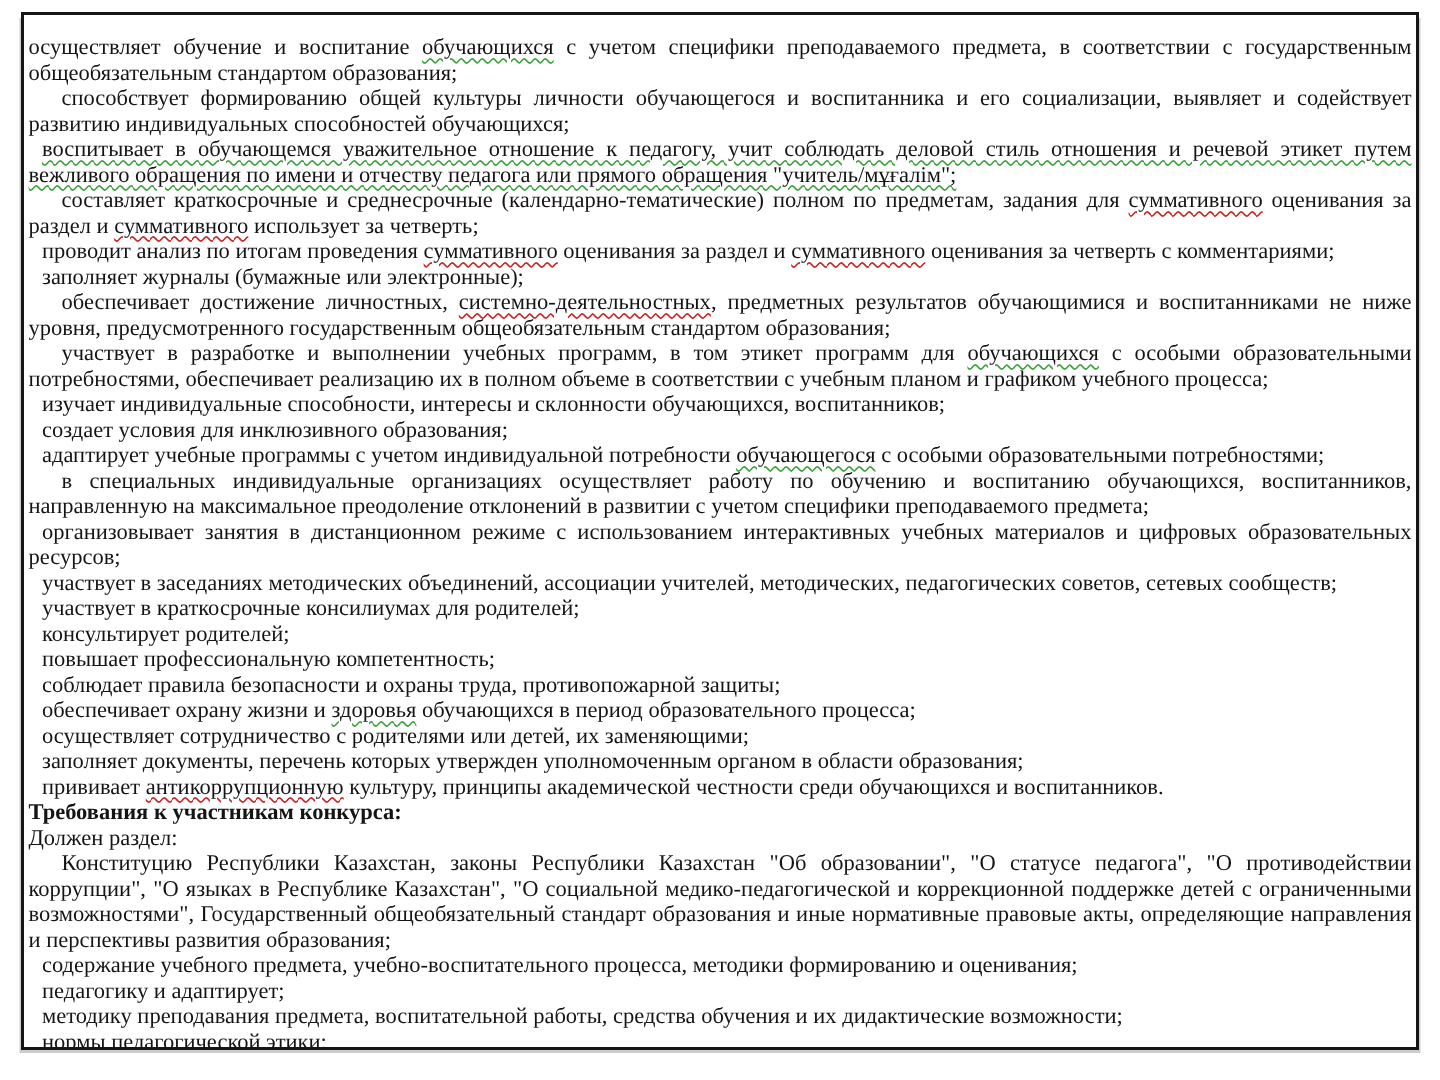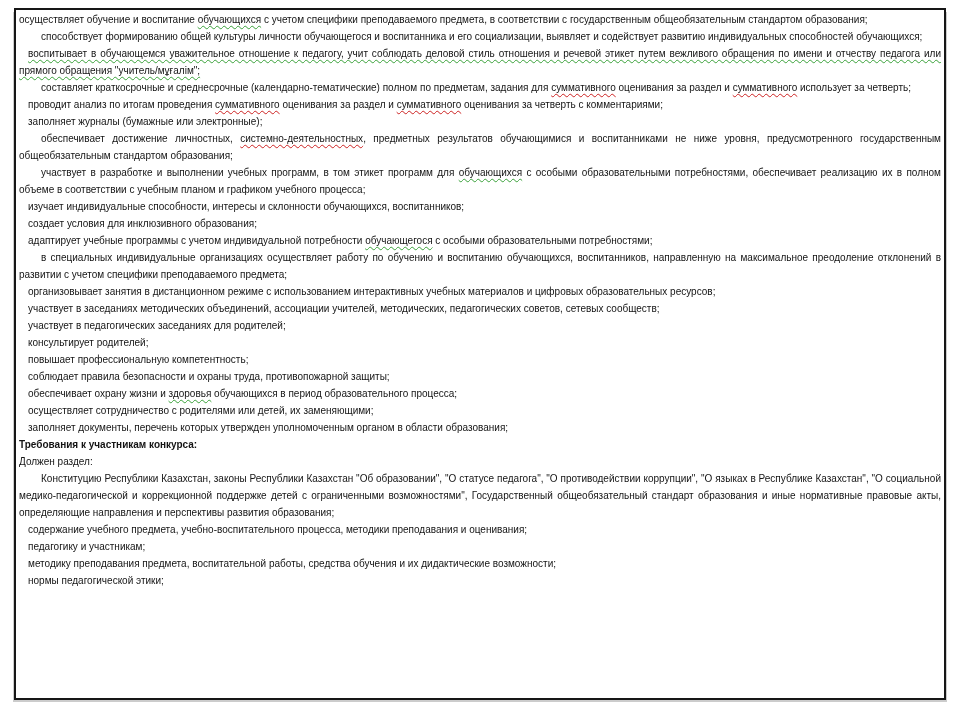--- a/index.html
+++ b/index.html
@@ -14,25 +14,26 @@
     left: 14px; top: 8px;
     width: 932px; height: 692px;
     box-sizing: border-box;
     border: 2px solid #161616;
     background: #ffffff;
     box-shadow: -2px 3px 0 -1px #cccccc, 2px 3px 0 -1px #cccccc;
     padding: 1px 3px 0 3px;
     overflow: hidden;
   }
   .doc-body {
-    font-family: Liberation Sans, sans-serif;
-    font-size: 10px;
+    font-family: Liberation Serif, serif;
+    font-size: 15px;
     line-height: 17px;
     color: #141414;
     text-align: justify;
+    margin-top: 13px;
   }
   p.para { margin: 0; padding: 0; }
   .ind0 { text-indent: 0; }
   .ind1 { text-indent: 9px; }
   .ind2 { text-indent: 22px; }
   .bold { font-weight: bold; }
   .m-grammar {
     text-decoration: underline;
     text-decoration-style: wavy;
     text-decoration-color: var(--grammar-color, #3aa13a);
@@ -59,28 +60,29 @@
       <p class="para ind1"><span>проводит анализ по итогам проведения </span><span class="m-spelling">суммативного</span><span> оценивания за раздел и </span><span class="m-spelling">суммативного</span><span> оценивания за четверть с комментариями;</span></p>
       <p class="para ind1"><span>заполняет журналы (бумажные или электронные);</span></p>
       <p class="para ind2"><span>обеспечивает достижение личностных, </span><span class="m-spelling">системно-деятельностных</span><span>, предметных результатов обучающимися и воспитанниками не ниже уровня, предусмотренного государственным общеобязательным стандартом образования;</span></p>
       <p class="para ind2"><span>участвует в разработке и выполнении учебных программ, в том этикет программ для </span><span class="m-grammar">обучающихся</span><span> с особыми образовательными потребностями, обеспечивает реализацию их в полном объеме в соответствии с учебным планом и графиком учебного процесса;</span></p>
       <p class="para ind1"><span>изучает индивидуальные способности, интересы и склонности обучающихся, воспитанников;</span></p>
       <p class="para ind1"><span>создает условия для инклюзивного образования;</span></p>
       <p class="para ind1"><span>адаптирует учебные программы с учетом индивидуальной потребности </span><span class="m-grammar">обучающегося</span><span> с особыми образовательными потребностями;</span></p>
       <p class="para ind2"><span>в специальных индивидуальные организациях осуществляет работу по обучению и воспитанию обучающихся, воспитанников, направленную на максимальное преодоление отклонений в развитии с учетом специфики преподаваемого предмета;</span></p>
       <p class="para ind1"><span>организовывает занятия в дистанционном режиме с использованием интерактивных учебных материалов и цифровых образовательных ресурсов;</span></p>
       <p class="para ind1"><span>участвует в заседаниях методических объединений, ассоциации учителей, методических, педагогических советов, сетевых сообществ;</span></p>
-      <p class="para ind1"><span>участвует в педагогических заседаниях для родителей;</span></p>
+      <p class="para ind1"><span>участвует в краткосрочные консилиумах для родителей;</span></p>
       <p class="para ind1"><span>консультирует родителей;</span></p>
       <p class="para ind1"><span>повышает профессиональную компетентность;</span></p>
       <p class="para ind1"><span>соблюдает правила безопасности и охраны труда, противопожарной защиты;</span></p>
       <p class="para ind1"><span>обеспечивает охрану жизни и </span><span class="m-grammar">здоровья</span><span> обучающихся в период образовательного процесса;</span></p>
       <p class="para ind1"><span>осуществляет сотрудничество с родителями или детей, их заменяющими;</span></p>
       <p class="para ind1"><span>заполняет документы, перечень которых утвержден уполномоченным органом в области образования;</span></p>
+      <p class="para ind1"><span>прививает </span><span class="m-spelling">антикоррупционную</span><span> культуру, принципы академической честности среди обучающихся и воспитанников.</span></p>
       <p class="para ind0 bold"><span>Требования к участникам конкурса:</span></p>
       <p class="para ind0"><span>Должен раздел:</span></p>
       <p class="para ind2"><span>Конституцию Республики Казахстан, законы Республики Казахстан "Об образовании", "О статусе педагога", "О противодействии коррупции", "О языках в Республике Казахстан", "О социальной медико-педагогической и коррекционной поддержке детей с ограниченными возможностями", Государственный общеобязательный стандарт образования и иные нормативные правовые акты, определяющие направления и перспективы развития образования;</span></p>
-      <p class="para ind1"><span>содержание учебного предмета, учебно-воспитательного процесса, методики преподавания и оценивания;</span></p>
-      <p class="para ind1"><span>педагогику и участникам;</span></p>
+      <p class="para ind1"><span>содержание учебного предмета, учебно-воспитательного процесса, методики формированию и оценивания;</span></p>
+      <p class="para ind1"><span>педагогику и адаптирует;</span></p>
       <p class="para ind1"><span>методику преподавания предмета, воспитательной работы, средства обучения и их дидактические возможности;</span></p>
       <p class="para ind1"><span>нормы педагогической этики;</span></p>
     </div>
 </div>
 
 </body></html>

